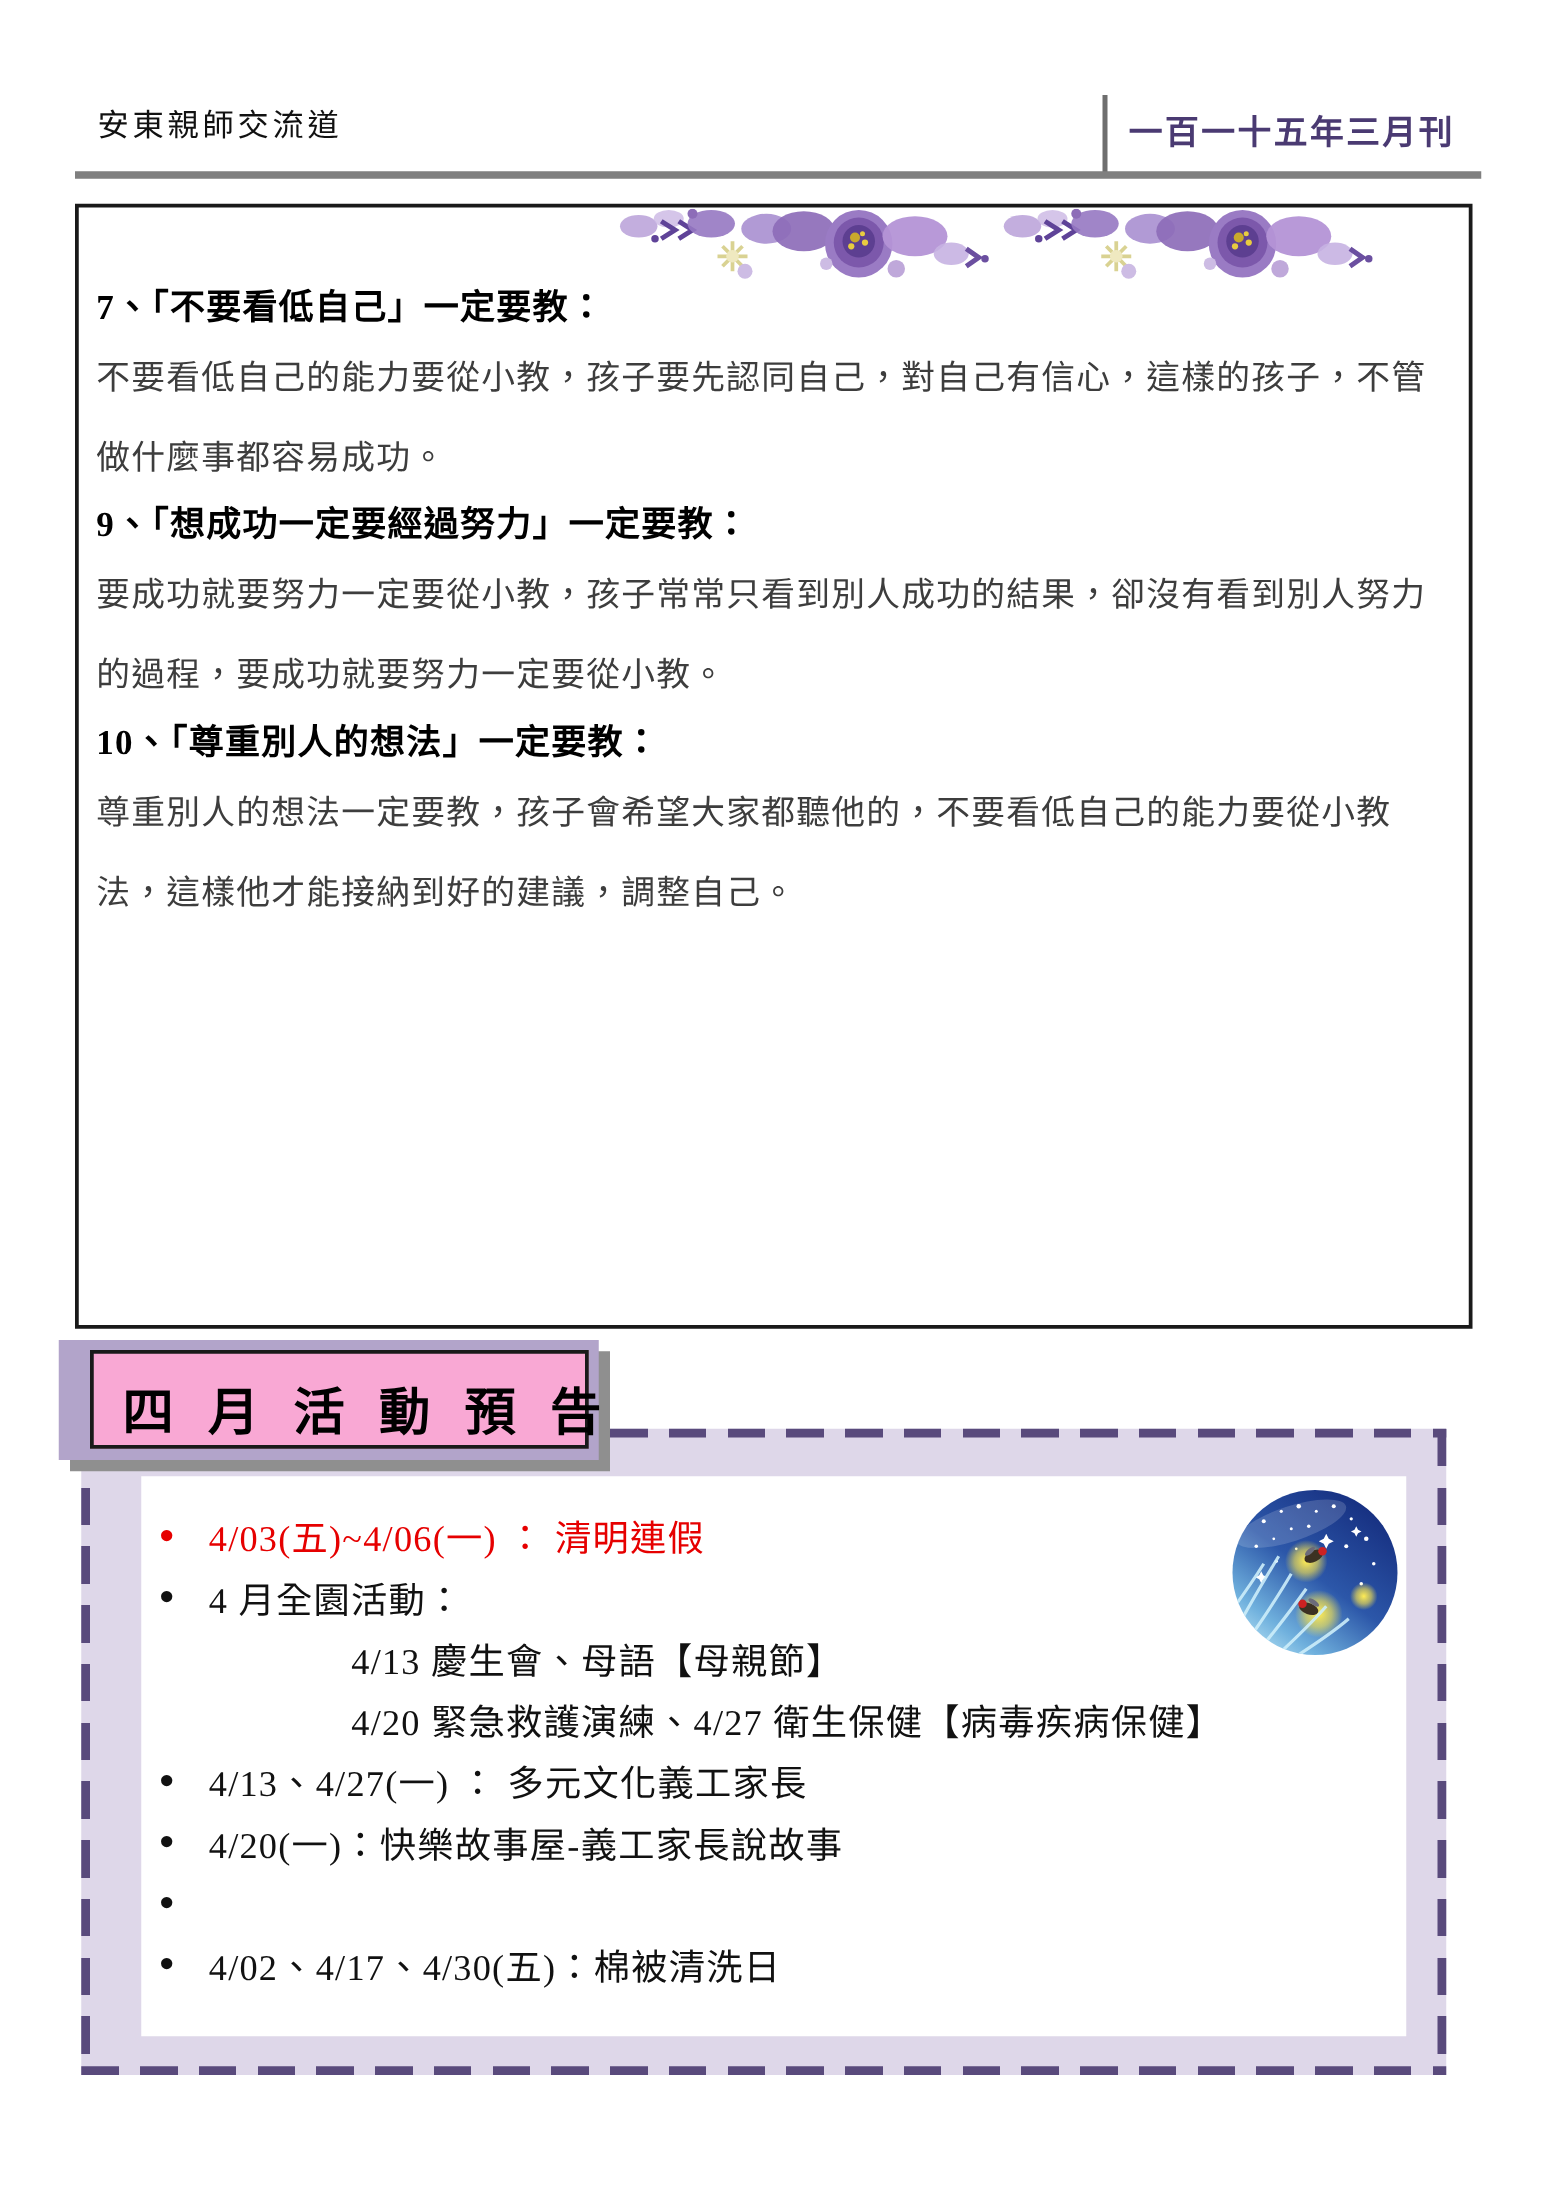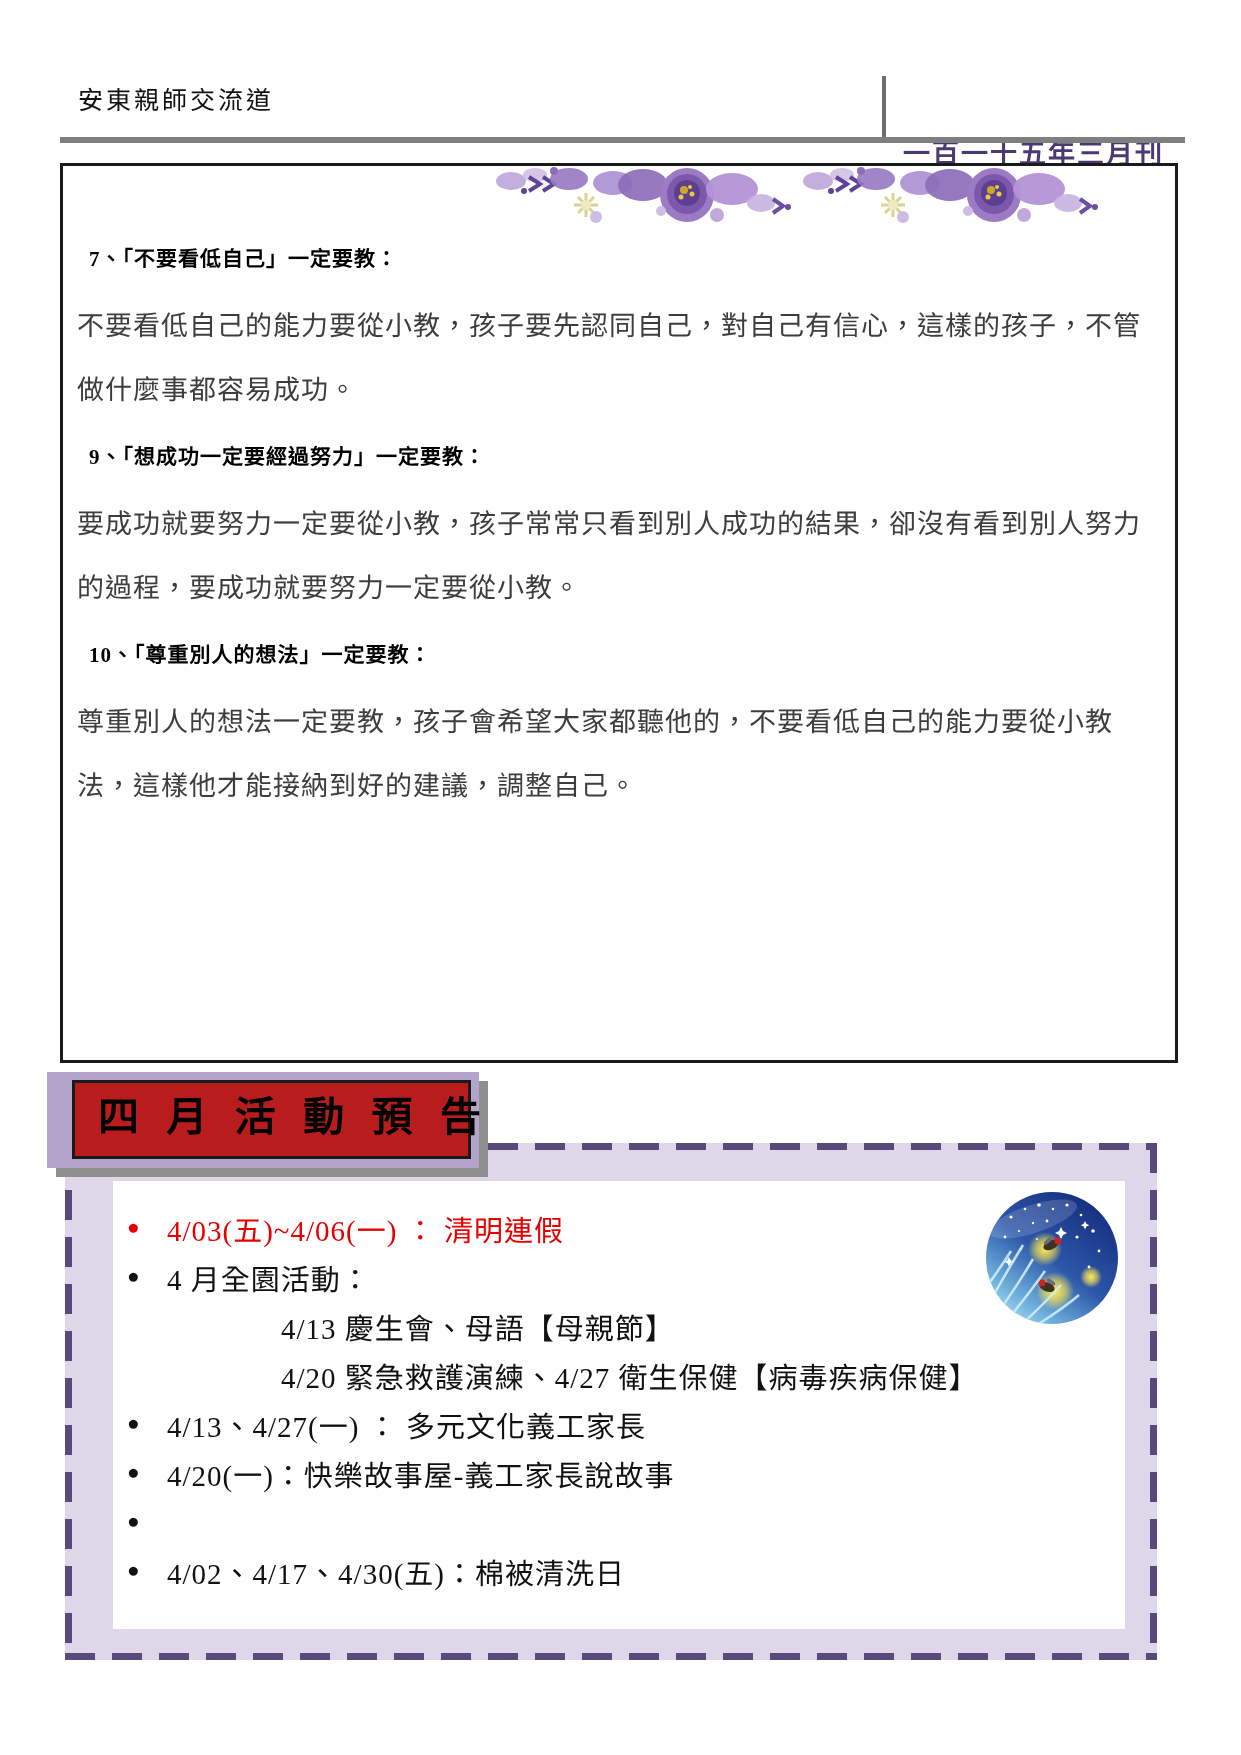--- a/index.html
+++ b/index.html
@@ -2,34 +2,34 @@
 <html lang="zh-TW"><head>
 <meta charset="utf-8">
 <style>
   html,body{margin:0;padding:0;background:#fff;}
   .page{position:relative;width:1241px;height:1755px;background:#ffffff;overflow:hidden;
         font-family:"Liberation Serif", serif;text-decoration:underline;}
   
   .hdr-left{position:absolute;left:78px;top:80px;font-size:25px;letter-spacing:3px;color:#111;}
   .hdr-vline{position:absolute;left:882px;top:76px;width:4px;height:62px;background:#6e6e6e;}
   .hdr-right{position:absolute;left:903px;top:84px;font-size:27px;font-weight:bold;
-             letter-spacing:2px;color:#4a3a72;margin-top:48px;}
+             letter-spacing:2px;color:#4a3a72;}
   .hdr-rule{position:absolute;left:60px;top:137px;width:1125px;height:6px;background:#7f7f7f;}
   
   .main-box{position:absolute;left:60px;top:163px;width:1112px;height:894px;
             border:3px solid #1a1a1a;background:#fff;}
   .flower-strip{position:absolute;left:428px;top:1px;width:614px;height:58px;}
   .article{position:absolute;left:14px;top:58px;width:1070px;}
-  .sec-h{margin:12px;font-size:21px;font-weight:bold;color:#000;line-height:46px;letter-spacing:1px;}
+  .sec-h{margin:0;font-size:28px;font-weight:bold;color:#000;line-height:46px;letter-spacing:1px;}
   .sec-line{margin:0;font-size:27px;color:#3d3d3d;line-height:64px;letter-spacing:1px;white-space:nowrap;}
   
   .banner-outer{position:absolute;left:47px;top:1072px;width:432px;height:96px;
                 background:#b2a4ca;box-shadow:9px 9px 0 #8f8f8f;z-index:5;}
-  .banner-inner{position:absolute;left:25px;top:8px;right:8px;bottom:9px;background:#b91c1c;
-                border:3px solid #1a1a1a;display:flex;align-items:flex-start;justify-content:center;padding-left:44px;}
+  .banner-inner{position:absolute;left:25px;top:8px;right:8px;bottom:9px;background:#f9a8d4;
+                border:3px solid #1a1a1a;display:flex;align-items:flex-end;justify-content:center;padding-left:44px;}
   .banner-text{font-family:"Liberation Sans", sans-serif;font-size:41px;font-weight:bold;
                color:#000;letter-spacing:8px;white-space:nowrap;}
   
   .activity-box{position:absolute;left:65px;top:1143px;width:1092px;height:517px;background:#ded7e9;z-index:2;}
   .dash-top,.dash-bottom{position:absolute;left:0;right:0;height:7px;
       background:repeating-linear-gradient(90deg,#594a7c 0 30px,transparent 30px 47px);}
   .dash-top{top:0}.dash-bottom{bottom:0}
   .dash-left,.dash-right{position:absolute;top:0;bottom:0;width:7px;
       background:repeating-linear-gradient(180deg,#594a7c 0 30px,transparent 30px 47px);}
   .dash-left{left:0}.dash-right{right:0}

